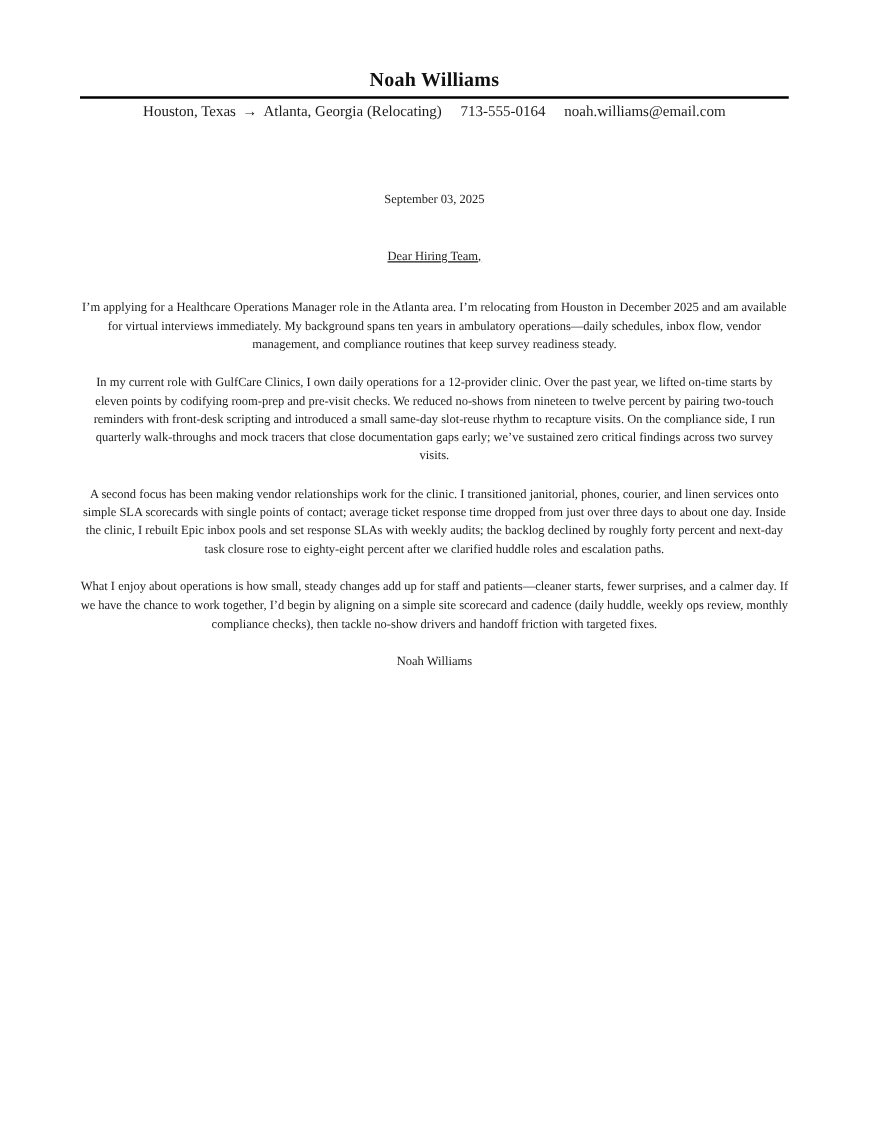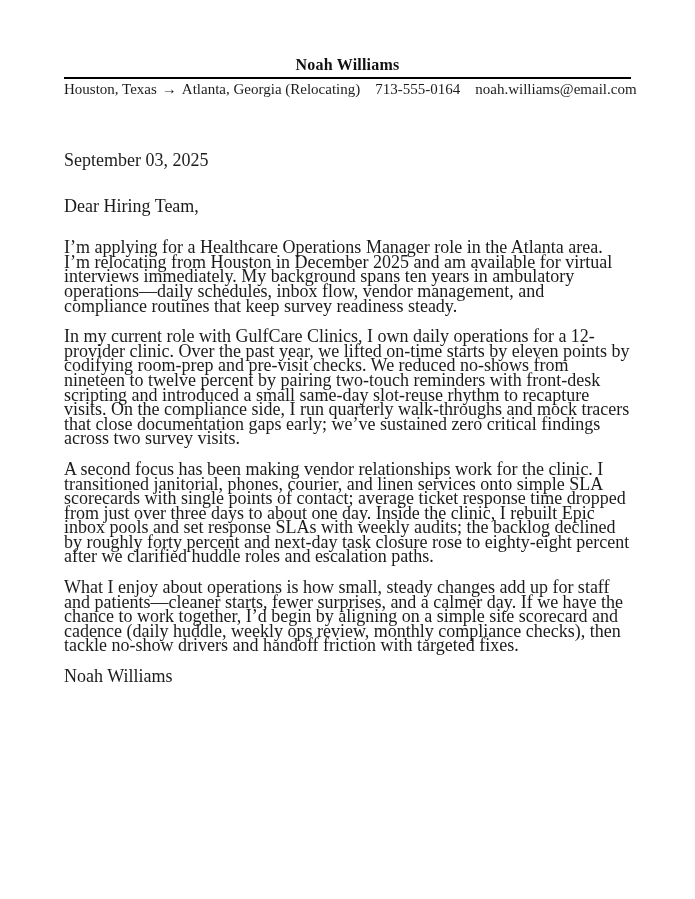--- a/index.html
+++ b/index.html
@@ -28,40 +28,40 @@
     line-height: 22px;
     letter-spacing: 0.2px;
     color: #111111;
   }
   .header-rule {
     border-bottom: 2px solid #000000;
     margin-top: 1px;
   }
   .contact-line {
     margin-top: 3px;
-    font-size: 15px;
+    font-size: 12px;
     line-height: 14px;
     color: #1b1b1b;
     white-space: nowrap;
   }
   .contact-line .arrow {
     padding: 0 5px;
   }
   .contact-line .gap {
     margin-left: 15px;
   }
   .letter-body {
     margin-top: 57px;
-    font-size: 18px;
+    font-size: 10px;
     line-height: 14.6px;
-    text-align: left;
+    text-align: center;
   }
   .letter-body p { margin: 0 0 16px 0; }
   p.date       { margin-bottom: 31px; }
-  p.salutation { margin-bottom: 27px; }
+  p.salutation { margin-bottom: 27px; text-decoration: underline; }
   p.thanks     { margin-bottom: 29px; }
   p.closing    { margin-bottom: 42px; }
   p.signature  { margin-bottom: 0; }
 </style>
 </head>
 <body>
 
 <div class="page">
 
   <header class="letter-header">

